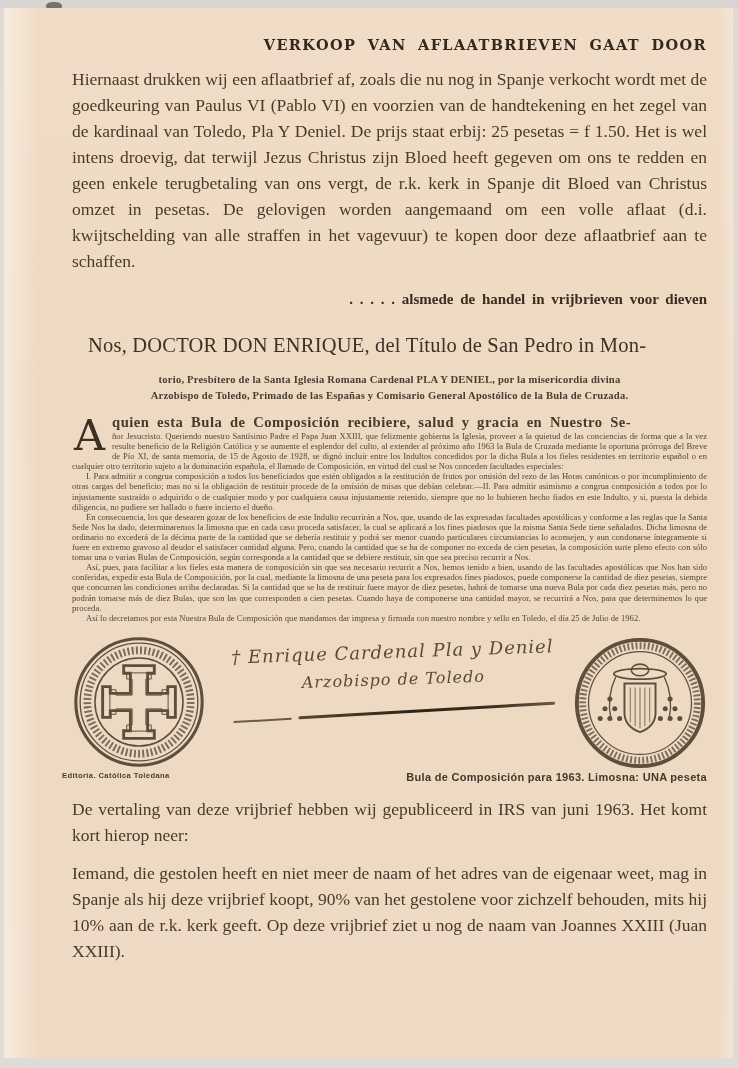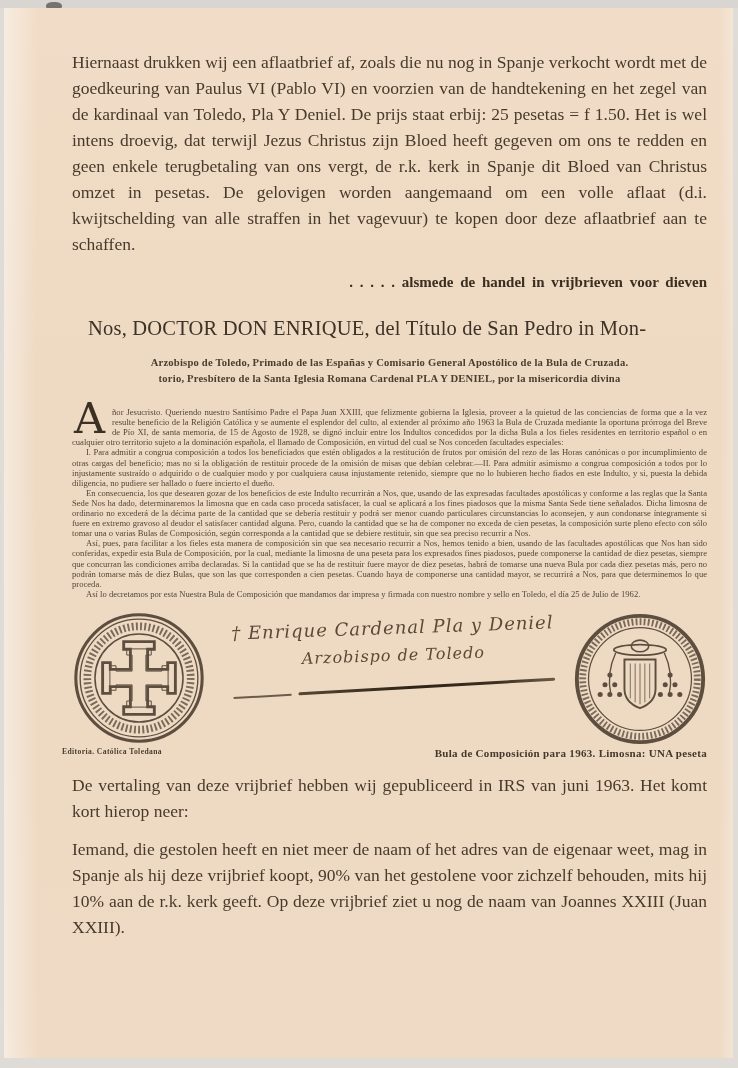--- a/index.html
+++ b/index.html
@@ -60,49 +60,50 @@
     color:#5a4936;letter-spacing:1px;white-space:nowrap;
   }
   .sig-l2{
     font-family:"DejaVu Serif",serif;font-style:italic;font-size:16px;
     color:#5a4936;text-align:center;margin-top:8px;letter-spacing:1px;
   }
   .sig-rule{display:flex;align-items:center;margin-top:22px;transform:rotate(-1.3deg);}
   .sig-rule .seg1{width:58px;height:2px;background:#4a3c2c;opacity:.8;}
   .sig-rule .seg2{flex:1;height:3px;margin-left:7px;border-radius:2px;
     background:linear-gradient(90deg,#564634 0%,#2d2317 45%,#3a2e20 75%,#6b5a46 100%);}
-  .caprow{display:flex;justify-content:space-between;margin-top:0px;font-family:Liberation Serif, serif;}
+  .caprow{display:flex;justify-content:space-between;margin-top:0px;font-family:Liberation Sans, sans-serif;}
   .cap-left{font-size:7.6px;font-weight:bold;color:#4a3e30;letter-spacing:.4px;margin-left:-10px;}
   .cap-right{font-size:11px;font-weight:bold;color:#43382b;letter-spacing:.3px;}
   
   .p3{margin-top:13px;}
   .p4{margin-top:12px;}
   svg{display:block;}
 </style>
 </head>
 <body>
 
 <div class="scan-edge-top"></div>
 <div class="smudge"></div>
 
 <div class="page">
   <div class="content">
 
+    <div class="hed">VERKOOP VAN AFLAATBRIEVEN GAAT DOOR</div>
 
     <p class="bodytext p1">Hiernaast drukken wij een aflaatbrief af, zoals die nu nog in Spanje verkocht wordt met de goedkeuring van Paulus VI (Pablo VI) en voorzien van de handtekening en het zegel van de kardinaal van Toledo, Pla Y Deniel. De prijs staat erbij: 25 pesetas = f 1.50. Het is wel intens droevig, dat terwijl Jezus Christus zijn Bloed heeft gegeven om ons te redden en geen enkele terugbetaling van ons vergt, de r.k. kerk in Spanje dit Bloed van Christus omzet in pesetas. De gelovigen worden aangemaand om een volle aflaat (d.i. kwijtschelding van alle straffen in het vagevuur) te kopen door deze aflaatbrief aan te schaffen.</p>
 
     <div class="teaser">. . . . .  alsmede de handel in vrijbrieven voor dieven</div>
 
     <div class="bula">
       <p class="bula-title">Nos, DOCTOR DON ENRIQUE, del Título de San Pedro in Mon-</p>
+      <p class="bula-sub">torio, Presbítero de la Santa Iglesia Romana Cardenal PLA Y DENIEL, por la misericordia divina</p>
       <p class="bula-sub">Arzobispo de Toledo, Primado de las Españas y Comisario General Apostólico de la Bula de Cruzada.</p>
-      <p class="bula-sub">torio, Presbítero de la Santa Iglesia Romana Cardenal PLA Y DENIEL, por la misericordia divina</p>
 
       <div class="bula-body">
-        <p><span class="dropcap">A</span><br>
+        <p><span class="dropcap">A</span><span class="openline">quien esta Bula de Composición recibiere, salud y gracia en Nuestro Se-</span><br>
           <span>ñor Jesucristo. Queriendo nuestro Santísimo Padre el Papa Juan XXIII, que felizmente gobierna la Iglesia, proveer a la quietud de las conciencias de forma que a la vez resulte beneficio de la Religión Católica y se aumente el esplendor del culto, al extender al próximo año 1963 la Bula de Cruzada mediante la oportuna prórroga del Breve de Pío XI, de santa memoria, de 15 de Agosto de 1928, se dignó incluir entre los Indultos concedidos por la dicha Bula a los fieles residentes en territorio español o en cualquier otro territorio sujeto a la dominación española, el llamado de Composición, en virtud del cual se Nos conceden facultades especiales:</span></p>
         <p class="ind">I. Para admitir a congrua composición a todos los beneficiados que estén obligados a la restitución de frutos por omisión del rezo de las Horas canónicas o por incumplimiento de otras cargas del beneficio; mas no si la obligación de restituir procede de la omisión de misas que debían celebrar.—II. Para admitir asimismo a congrua composición a todos por lo injustamente sustraído o adquirido o de cualquier modo y por cualquiera causa injustamente retenido, siempre que no lo hubieren hecho fiados en este Indulto, y si, puesta la debida diligencia, no pudiere ser hallado o fuere incierto el dueño.</p>
         <p class="ind">En consecuencia, los que desearen gozar de los beneficios de este Indulto recurrirán a Nos, que, usando de las expresadas facultades apostólicas y conforme a las reglas que la Santa Sede Nos ha dado, determinaremos la limosna que en cada caso proceda satisfacer, la cual se aplicará a los fines piadosos que la misma Santa Sede tiene señalados. Dicha limosna de ordinario no excederá de la décima parte de la cantidad que se debería restituir y podrá ser menor cuando particulares circunstancias lo aconsejen, y aun condonarse íntegramente si fuere en extremo gravoso al deudor el satisfacer cantidad alguna. Pero, cuando la cantidad que se ha de componer no exceda de cien pesetas, la composición surte pleno efecto con sólo tomar una o varias Bulas de Composición, según corresponda a la cantidad que se debiere restituir, sin que sea preciso recurrir a Nos.</p>
         <p class="ind">Así, pues, para facilitar a los fieles esta manera de composición sin que sea necesario recurrir a Nos, hemos tenido a bien, usando de las facultades apostólicas que Nos han sido conferidas, expedir esta Bula de Composición, por la cual, mediante la limosna de una peseta para los expresados fines piadosos, puede componerse la cantidad de diez pesetas, siempre que concurran las condiciones arriba declaradas. Si la cantidad que se ha de restituir fuere mayor de diez pesetas, habrá de tomarse una nueva Bula por cada diez pesetas más, pero no podrán tomarse más de diez Bulas, que son las que corresponden a cien pesetas. Cuando haya de componerse una cantidad mayor, se recurrirá a Nos, para que determinemos lo que proceda.</p>
         <p class="ind">Así lo decretamos por esta Nuestra Bula de Composición que mandamos dar impresa y firmada con nuestro nombre y sello en Toledo, el día 25 de Julio de 1962.</p>
       </div>
 
       <div class="sealrow">
         <div class="seal">
           <svg width="134" height="134" viewBox="-70 -70 140 140">

